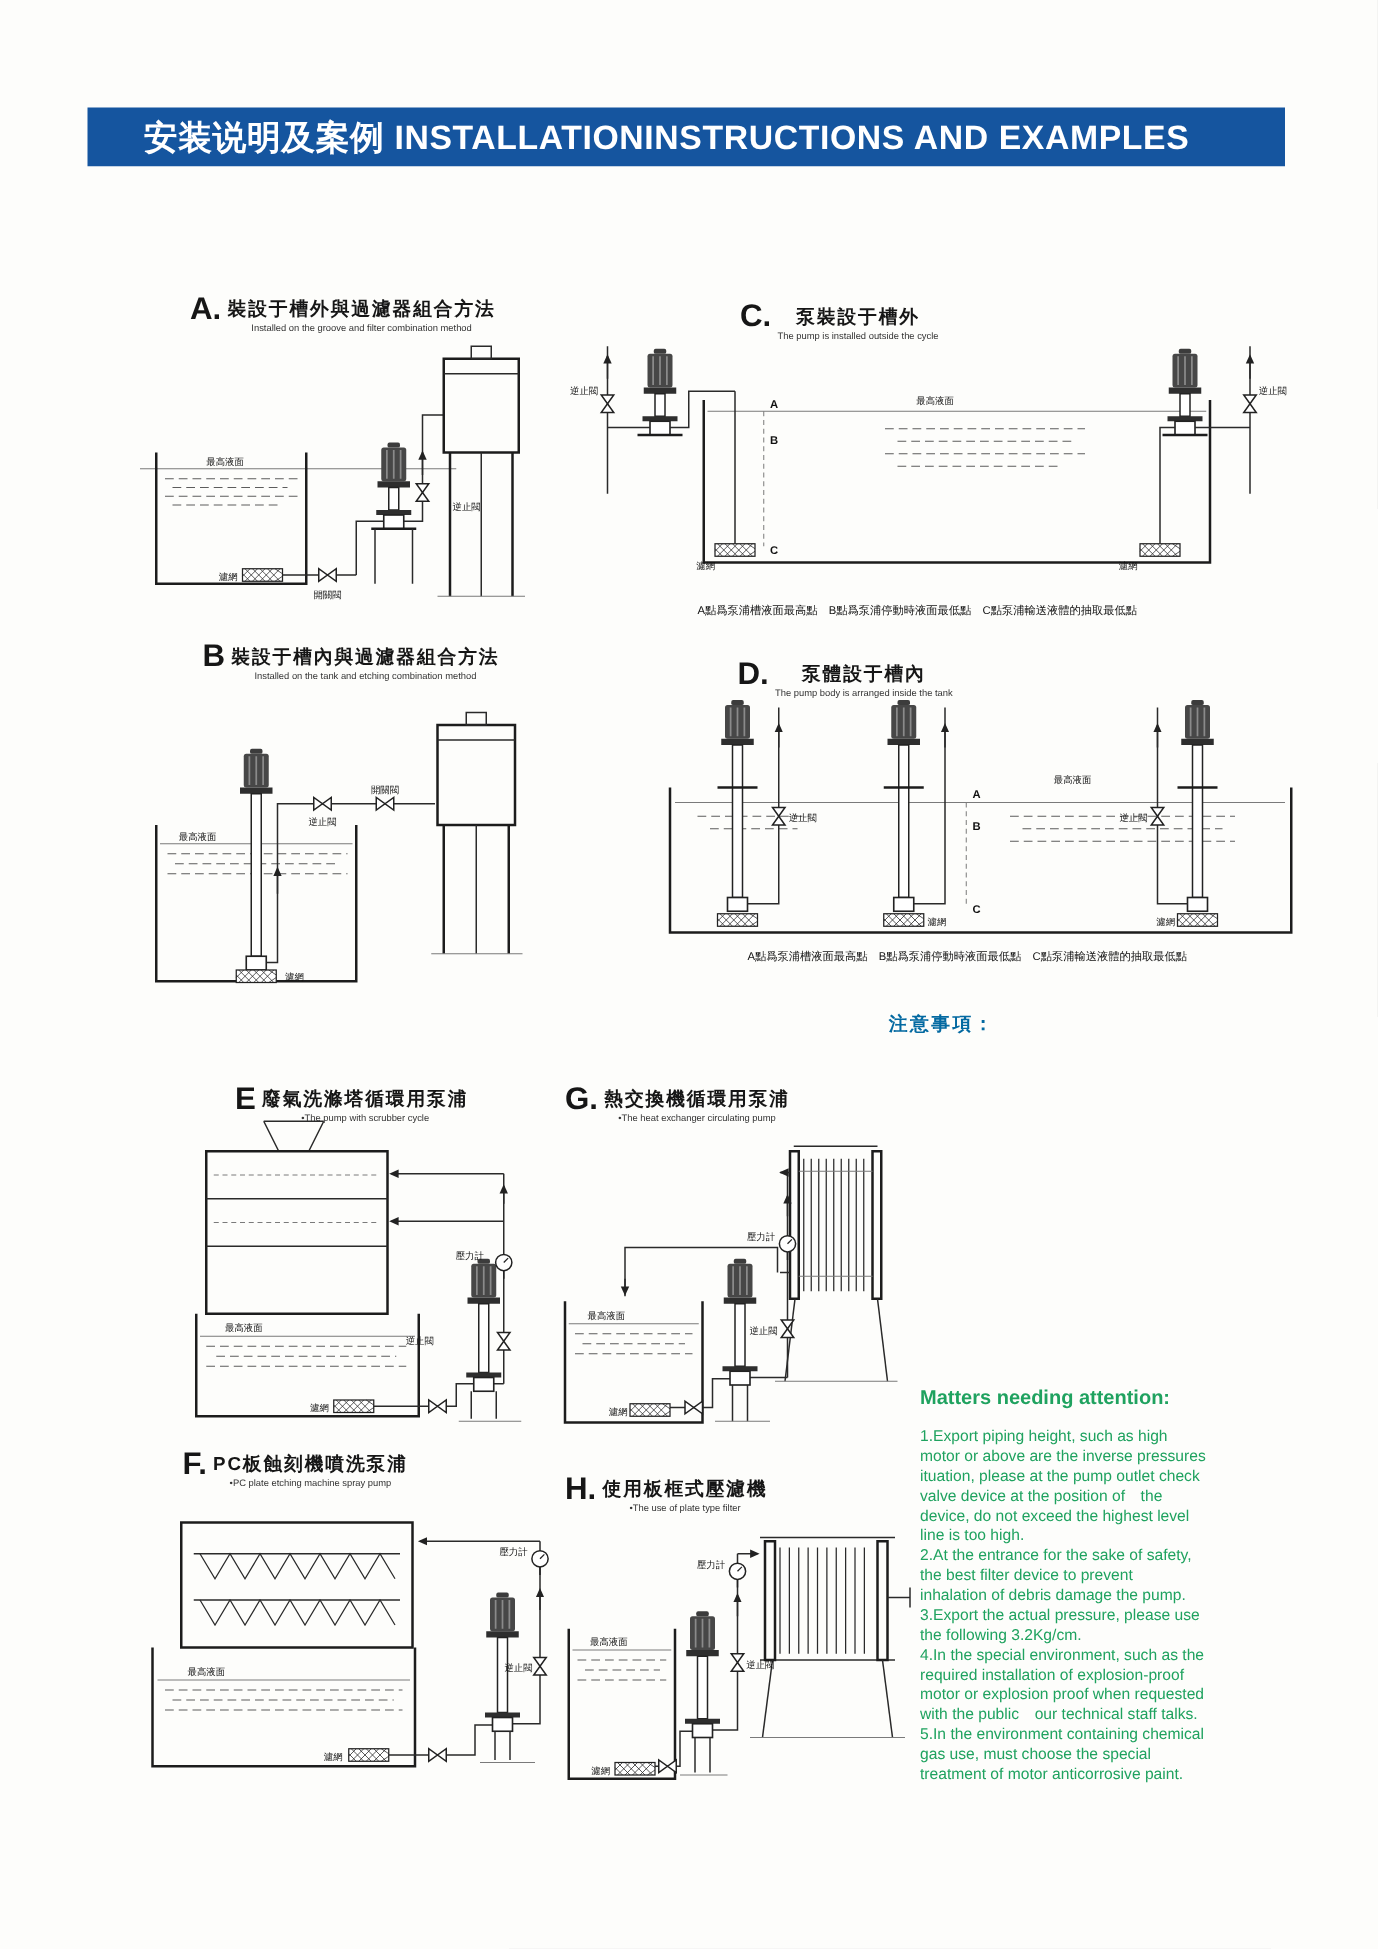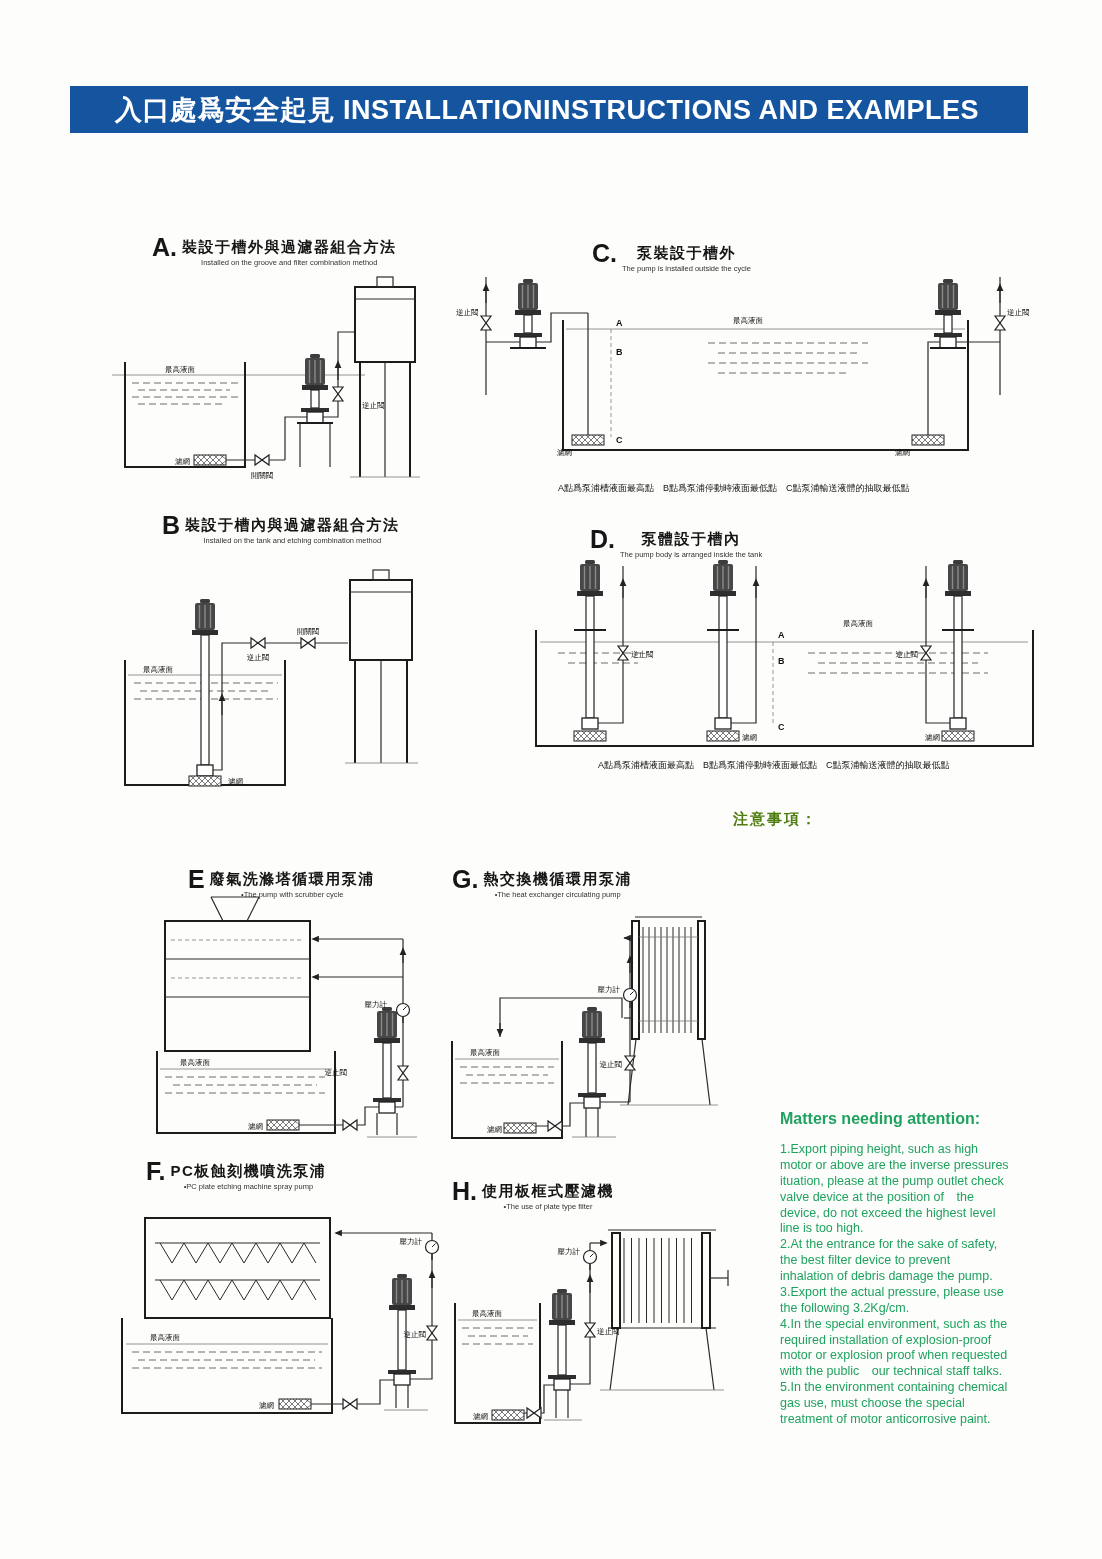--- a/index.html
+++ b/index.html
@@ -18,24 +18,24 @@
   svg text { font-family:"Liberation Sans", sans-serif; }
   .lab { font-size:7.5px; fill:#111; }
   .cap { font-size:9px; fill:#111; }
   .pt  { font-size:9px; fill:#111; font-weight:bold; }
   .s   { stroke:#2a2a2a; stroke-width:1.2; fill:none; }
   .s1  { stroke:#2a2a2a; stroke-width:1; fill:none; }
   .s2  { stroke:#1c1c1c; stroke-width:2; fill:none; }
   .thin{ stroke:#7a7a7a; stroke-width:.8; fill:none; }
   .thd { stroke:#7a7a7a; stroke-width:.8; stroke-dasharray:4 3; fill:none; }
   .wd  { stroke:#5c5c5c; stroke-width:.9; stroke-dasharray:7 4; fill:none; }
-  .notes-cn { position:absolute; left:733px; top:810px; width:302px; color:#4d7c0f; }
+  .notes-cn { position:absolute; left:711px; top:810px; width:302px; color:#0369a1; }
   .notes-cn h3 { font-size:15px; font-weight:bold; letter-spacing:2px; margin-bottom:12px; }
   .notes-cn .nbody { font-size:13px; line-height:1.6; white-space:pre-line; }
-  .notes-en { position:absolute; left:780px; top:1110px; width:302px; color:var(--green,#1fa25f); }
+  .notes-en { position:absolute; left:736px; top:1110px; width:302px; color:var(--green,#1fa25f); }
   .notes-en h3 { font-size:16px; font-weight:bold; margin-bottom:14px; }
   .notes-en .nbody { font-size:12.5px; line-height:1.27; white-space:pre-line; font-weight:500; }
 </style>
 </head>
 <body>
 
 <div class="page">
 
   <svg width="0" height="0" style="position:absolute">
     <defs>
@@ -65,21 +65,21 @@
       </g>
       <g id="gauge">
         <line x1="0" y1="0" x2="0" y2="-7" stroke="#222" stroke-width="1.2"></line>
         <circle cx="0" cy="-13" r="6.5" fill="#fff" stroke="#222" stroke-width="1.2"></circle>
         <line x1="0" y1="-13" x2="3.5" y2="-16.5" stroke="#222" stroke-width="1"></line>
       </g>
     </defs>
   </svg>
 
   <header class="titlebar">
-    <span>入口處爲安全起見 INSTALLATIONINSTRUCTIONS AND EXAMPLES</span>
+    <span>安装说明及案例 INSTALLATIONINSTRUCTIONS AND EXAMPLES</span>
   </header>
 
   <div class="sec-head" style="left:152px;top:236px">
     <span class="letter">A.</span>
     <span class="titles">
       <span class="cn">裝設于槽外與過濾器組合方法</span>
       <span class="en">Installed on the groove and filter combination method</span>
     </span>
   </div>
   <svg class="diag" style="left:110px;top:262px" width="340" height="245" viewBox="0 0 340 245">

